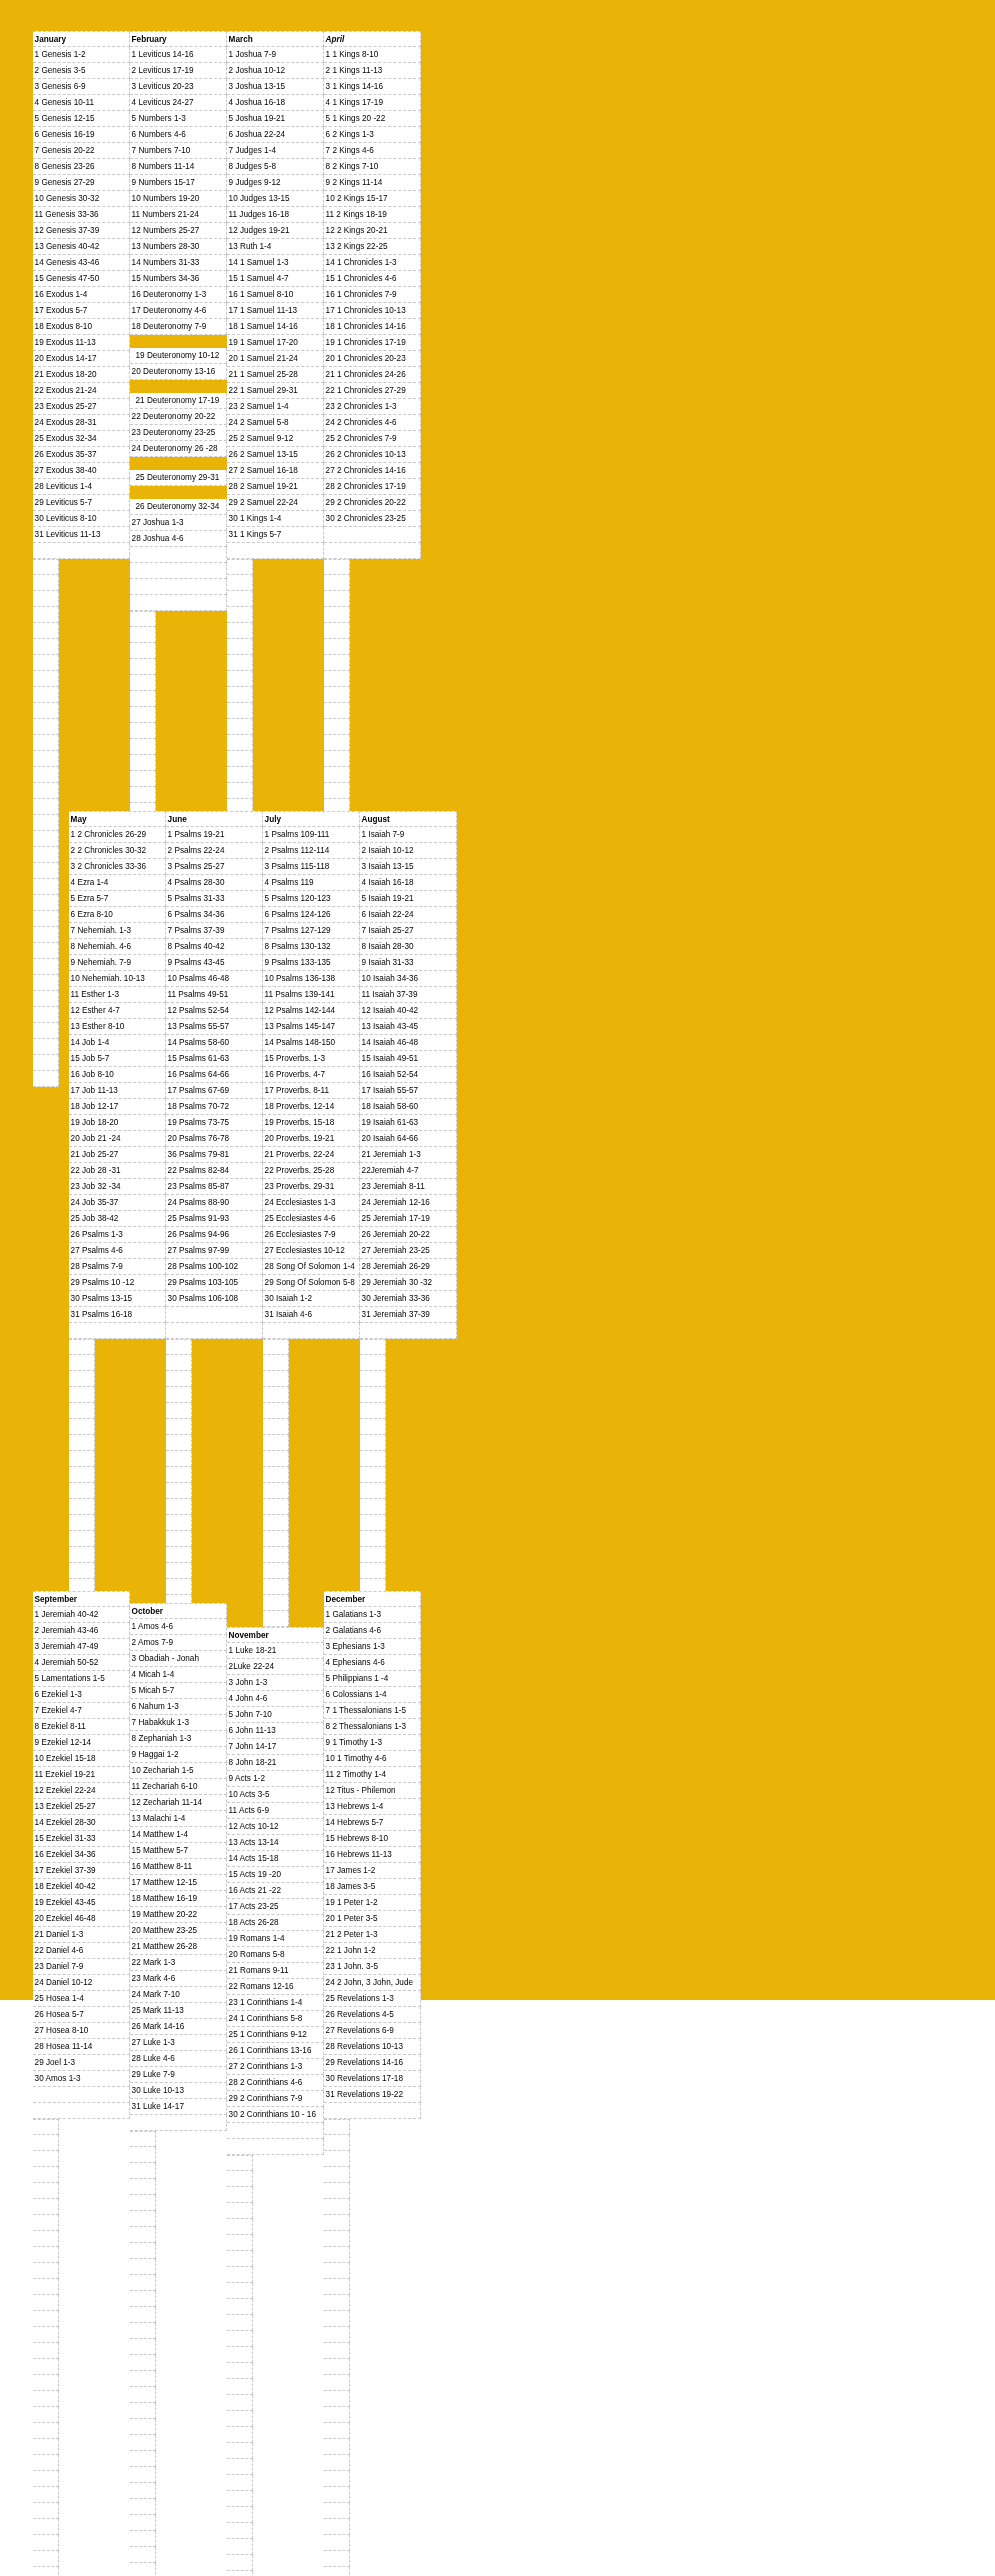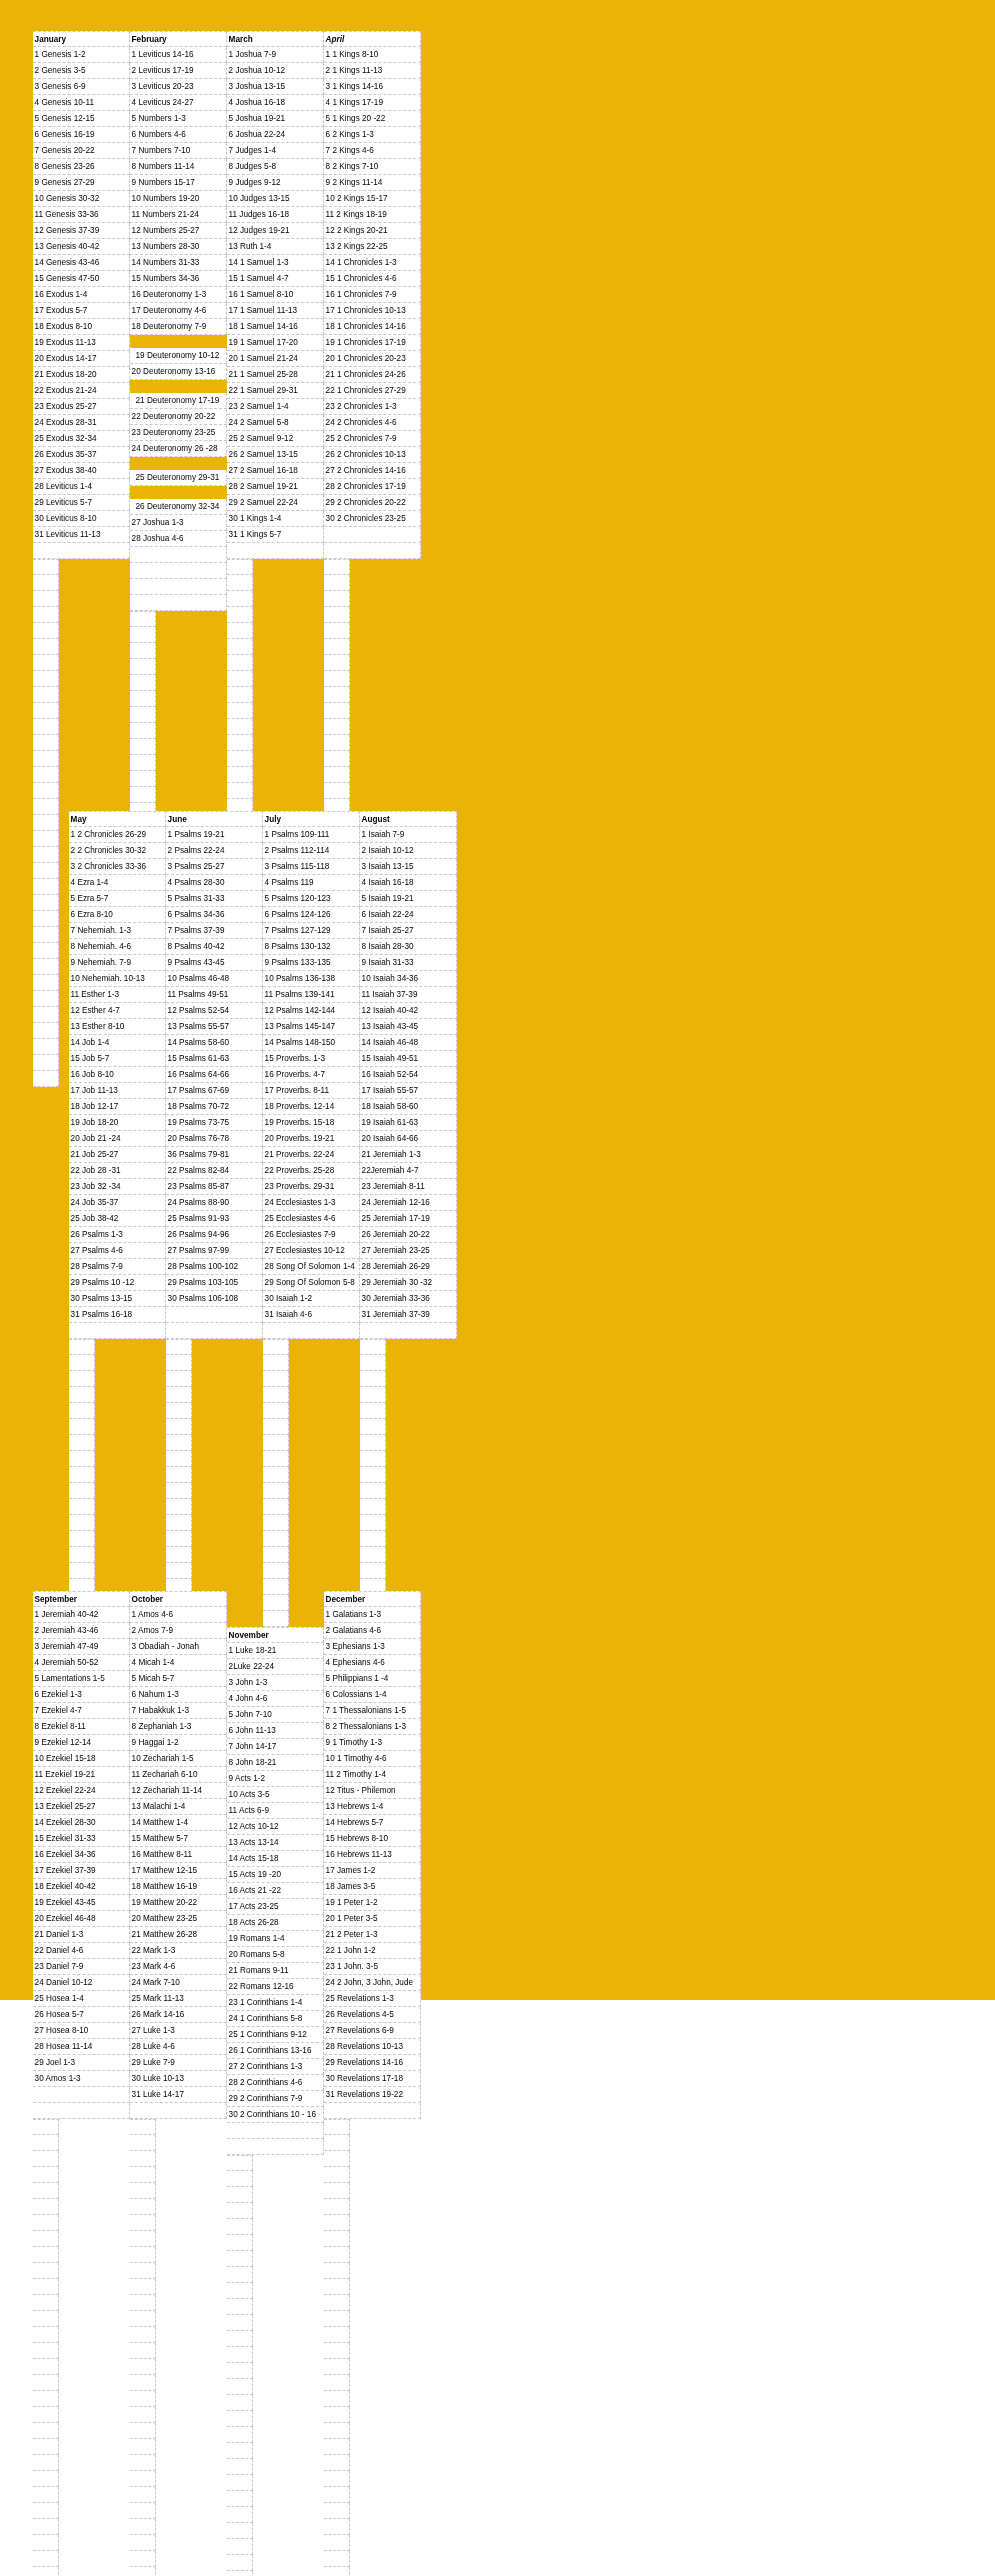--- a/index.html
+++ b/index.html
@@ -713,21 +713,21 @@
             <div class="cell gapcell">&nbsp;</div>
             <div class="cell gapcell">&nbsp;</div>
             <div class="cell gapcell">&nbsp;</div>
             <div class="cell gapcell">&nbsp;</div>
             <div class="cell gapcell">&nbsp;</div>
             <div class="cell gapcell">&nbsp;</div>
           </div>
         </div>
         <div class="month">
           <div class="col-text">
-            <div class="cell head" style="border-top: 0.8px dashed rgb(201, 201, 201);">October</div>
+            <div class="cell head" style="border-top: 0.8px dashed rgb(201, 201, 201); margin-top: 12px;">October</div>
             <div class="cell">1 Amos 4-6</div>
             <div class="cell">2 Amos 7-9</div>
             <div class="cell">3 Obadiah - Jonah</div>
             <div class="cell">4 Micah 1-4</div>
             <div class="cell">5 Micah 5-7</div>
             <div class="cell">6 Nahum 1-3</div>
             <div class="cell">7 Habakkuk 1-3</div>
             <div class="cell">8 Zephaniah 1-3</div>
             <div class="cell">9 Haggai 1-2</div>
             <div class="cell">10 Zechariah 1-5</div>

